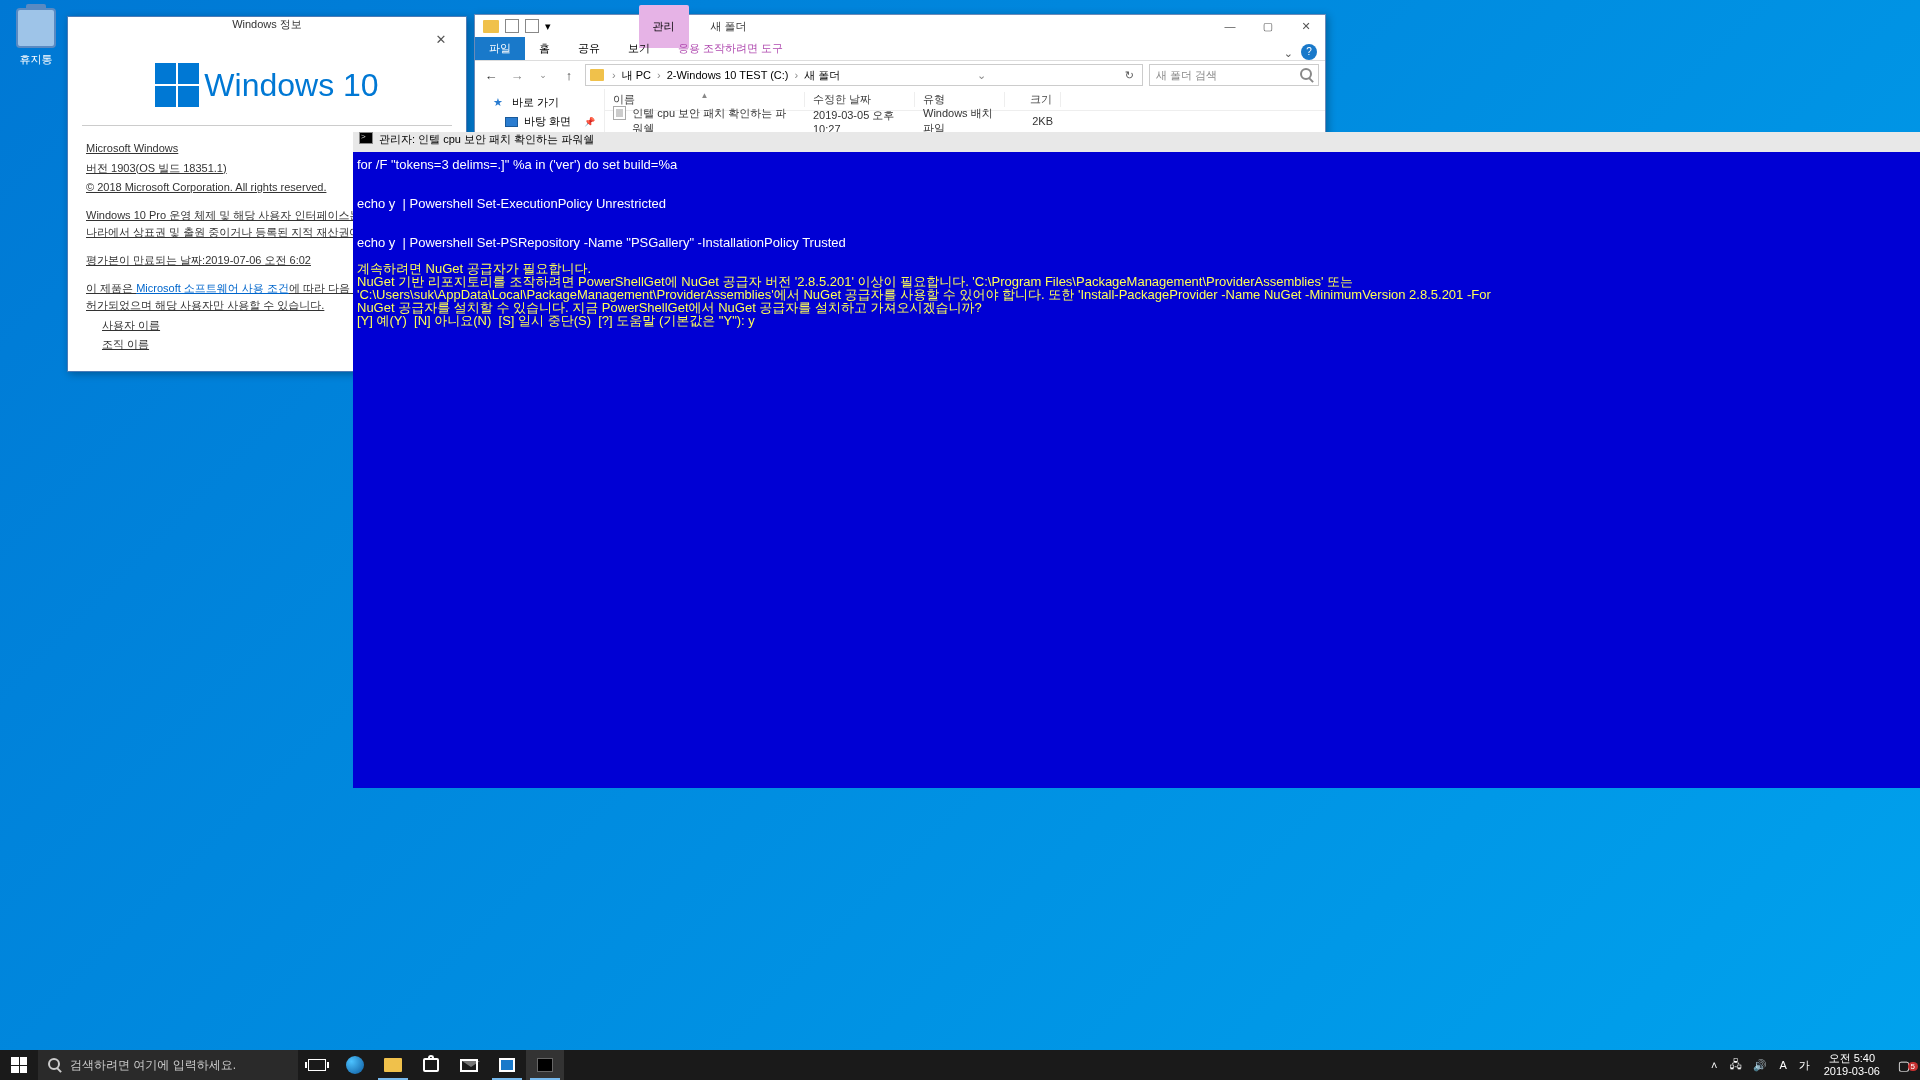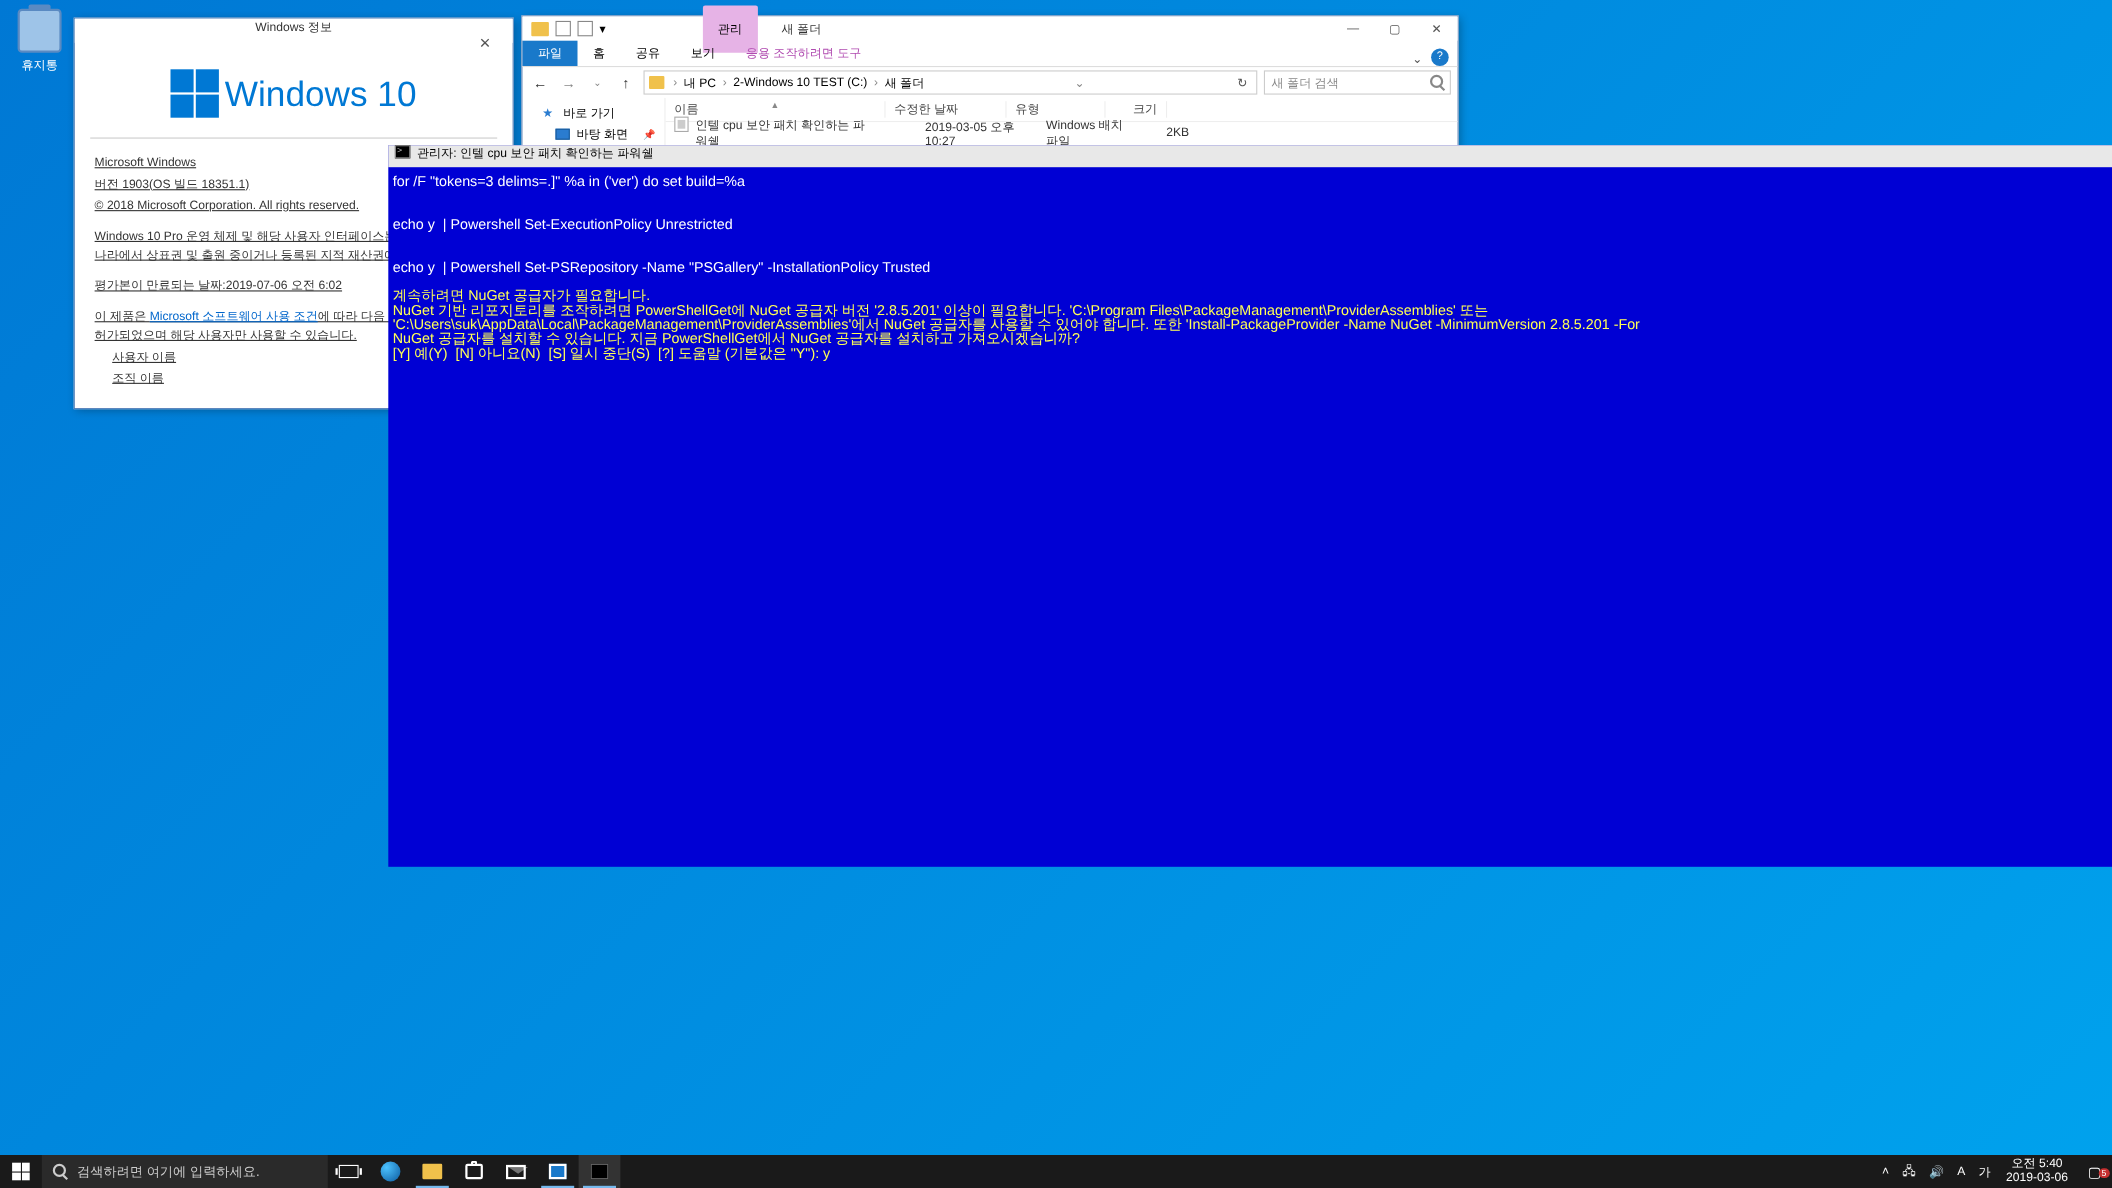--- a/index.html
+++ b/index.html
@@ -62,21 +62,21 @@
 .explorer .cols .c-name { width: 200px; position: relative; }
 .explorer .cols .c-name .sort { position:absolute; top:-1px; left:50%; transform:translateX(-50%); font-size:8px; color:#888; }
 .explorer .cols .c-date { width: 110px; }
 .explorer .cols .c-type { width: 90px; }
 .explorer .cols .c-size { width: 56px; text-align: right; }
 .explorer .row { display: flex; height: 20px; align-items: center; font-size: 11px; cursor: pointer; }
 .explorer .row .cell { padding: 0 8px; color: #333; }
 .explorer .row .c-name { width: 200px; display: flex; gap: 6px; }
 .explorer .row .bat-ic { width:14px; height:14px; background:#fff; border:1px solid #aaa; position:relative; }
 .explorer .row .bat-ic::after { content:''; position:absolute; inset:2px; background:#ccc; }
-.explorer .row .c-date { width: 110px; margin-left: 28px; }
+.explorer .row .c-date { width: 110px; }
 .explorer .row .c-type { width: 90px; }
 .explorer .row .c-size { width: 56px; text-align: right; }
 
 
 .console { position: absolute; top: 132px; left: 353px; right: 0; width: 1567px; height: 656px; background: #0000d4; }
 .console .titlebar { height: 20px; background: #e8e8e8; display: flex; padding: 0 6px; font-size: 11px; gap: 6px; }
 .console .titlebar .cmd-ic { width:14px; height:12px; background:#000; border:1px solid #888; position:relative; }
 .console .titlebar .cmd-ic::after { content:'>'; color:#ccc; font-size:8px; position:absolute; top:-1px; left:1px; }
 .console .term { padding: 6px 4px; font-family: Consolas, monospace; font-size: 13px; line-height: 1.0; color: #fff; white-space: pre-wrap; word-break: break-all; }
 .console .term .yellow { color: #ffff55; }

